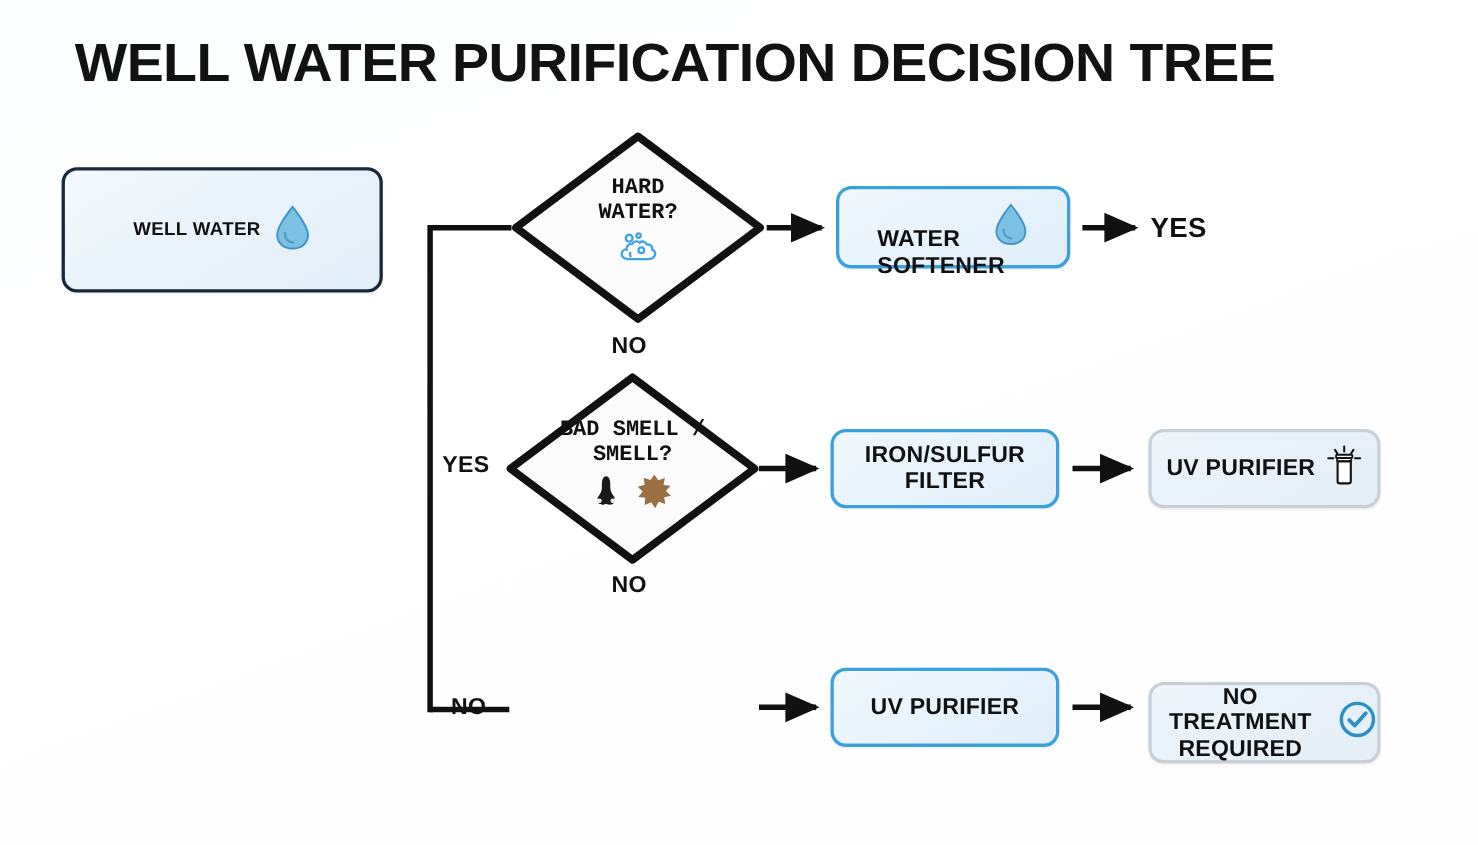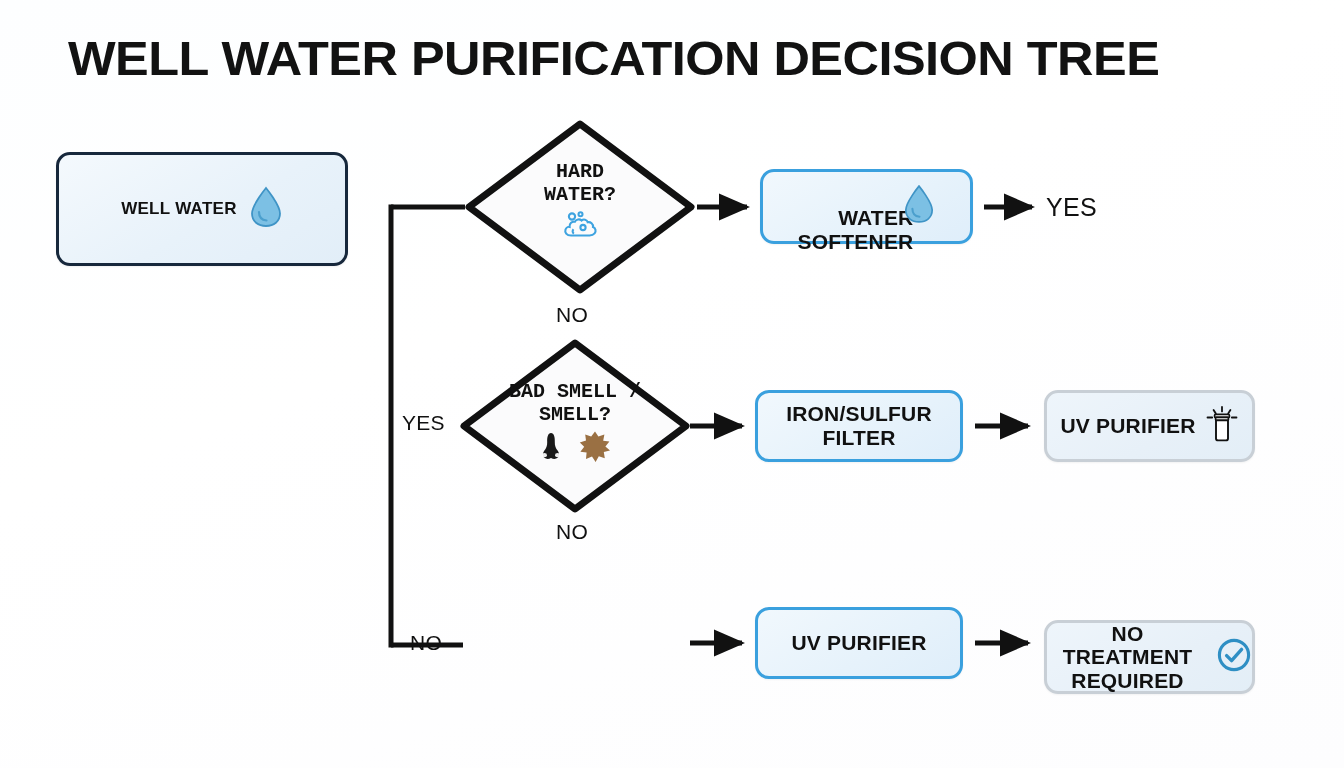--- a/index.html
+++ b/index.html
@@ -108,21 +108,21 @@
     align-items: center;
     justify-content: center;
     gap: 10px;
     margin-top: 4px;
   }
 
   
   .edge-label {
     position: absolute;
     font-size: 21px;
-    font-weight: normal;
+    font-weight: bold;
     color: #111111;
     letter-spacing: 0.3px;
     white-space: nowrap;
   }
 
   
   #connectors {
     position: absolute;
     left: 0; top: 0;
     width: 1344px;
@@ -217,21 +217,21 @@
           </svg>
         </span>
       </div>
     </div>
   </div>
 
   <div class="edge-label" style="left:556px; top:303px;">NO</div>
 
   <div class="node node-blue rounded-box" style="left:760px; top:169px; width:213px; height:75px;">
     <div class="box-inner">
-      <span class="node-text" style="text-align:right;margin-top:46px;">WATER
+      <span class="node-text" style="text-align:left;margin-top:46px;">WATER
 SOFTENER</span>
       <span class="icon-inline icon-overlap">
         <svg width="32" height="40" viewBox="0 0 34 42" xmlns="http://www.w3.org/2000/svg">
           <path d="M17 2 C17 2 3 19 3 27.5 C3 35.5 9.2 40 17 40 C24.8 40 31 35.5 31 27.5 C31 19 17 2 17 2 Z" fill="#7cc0e4" stroke="#3f94c6" stroke-width="1.8"></path>
           <path d="M10 26 C10 31 13 34 17.5 34.5" fill="none" stroke="#4b9fcd" stroke-width="2.2" stroke-linecap="round"></path>
         </svg>
       </span>
     </div>
   </div>
 

